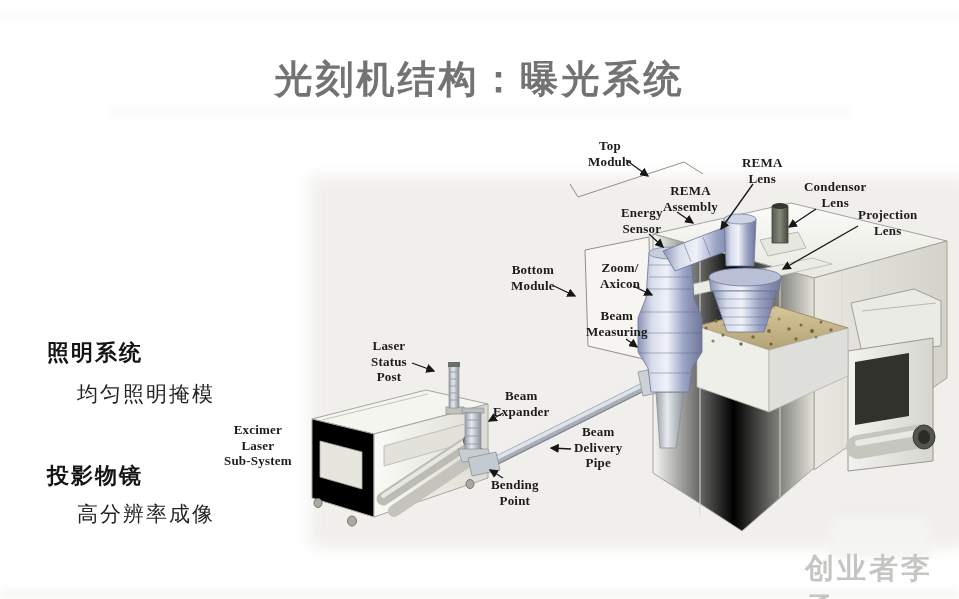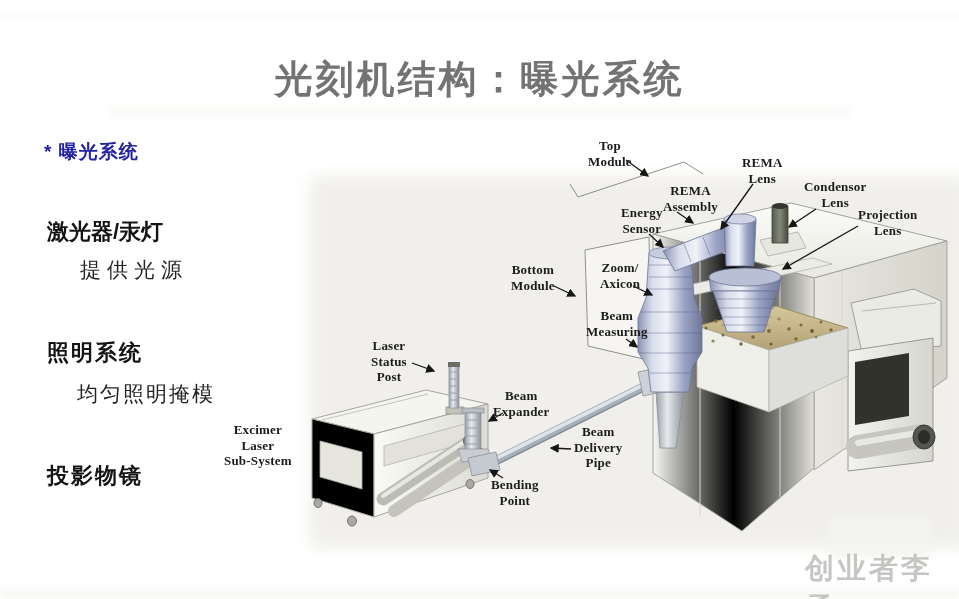--- a/index.html
+++ b/index.html
@@ -301,22 +301,20 @@
   <div class="dlabel" style="left:574px;top:424px;">Beam
 Delivery
 Pipe</div>
   <div class="dlabel" style="left:491px;top:477px;">Bending
 Point</div>
   <div class="dlabel" style="left:224px;top:422px;">Excimer
 Laser
 Sub-System</div>
 
   <div id="title">光刻机结构：曝光系统</div>
-  <div class="cn-bullet">* 曝光系统</div>
-  <div id="h1" class="cn-h">激光器/汞灯</div>
-  <div id="d1" class="cn-d">提供光源</div>
   <div id="h2" class="cn-h">照明系统</div>
   <div id="d2" class="cn-d">均匀照明掩模</div>
   <div id="h3" class="cn-h">投影物镜</div>
+  <div id="d3" class="cn-d">高分辨率成像</div>
 
   <div id="patch"></div>
   <div id="watermark">创业者李孟</div>
 </div>
 
 </body></html>

